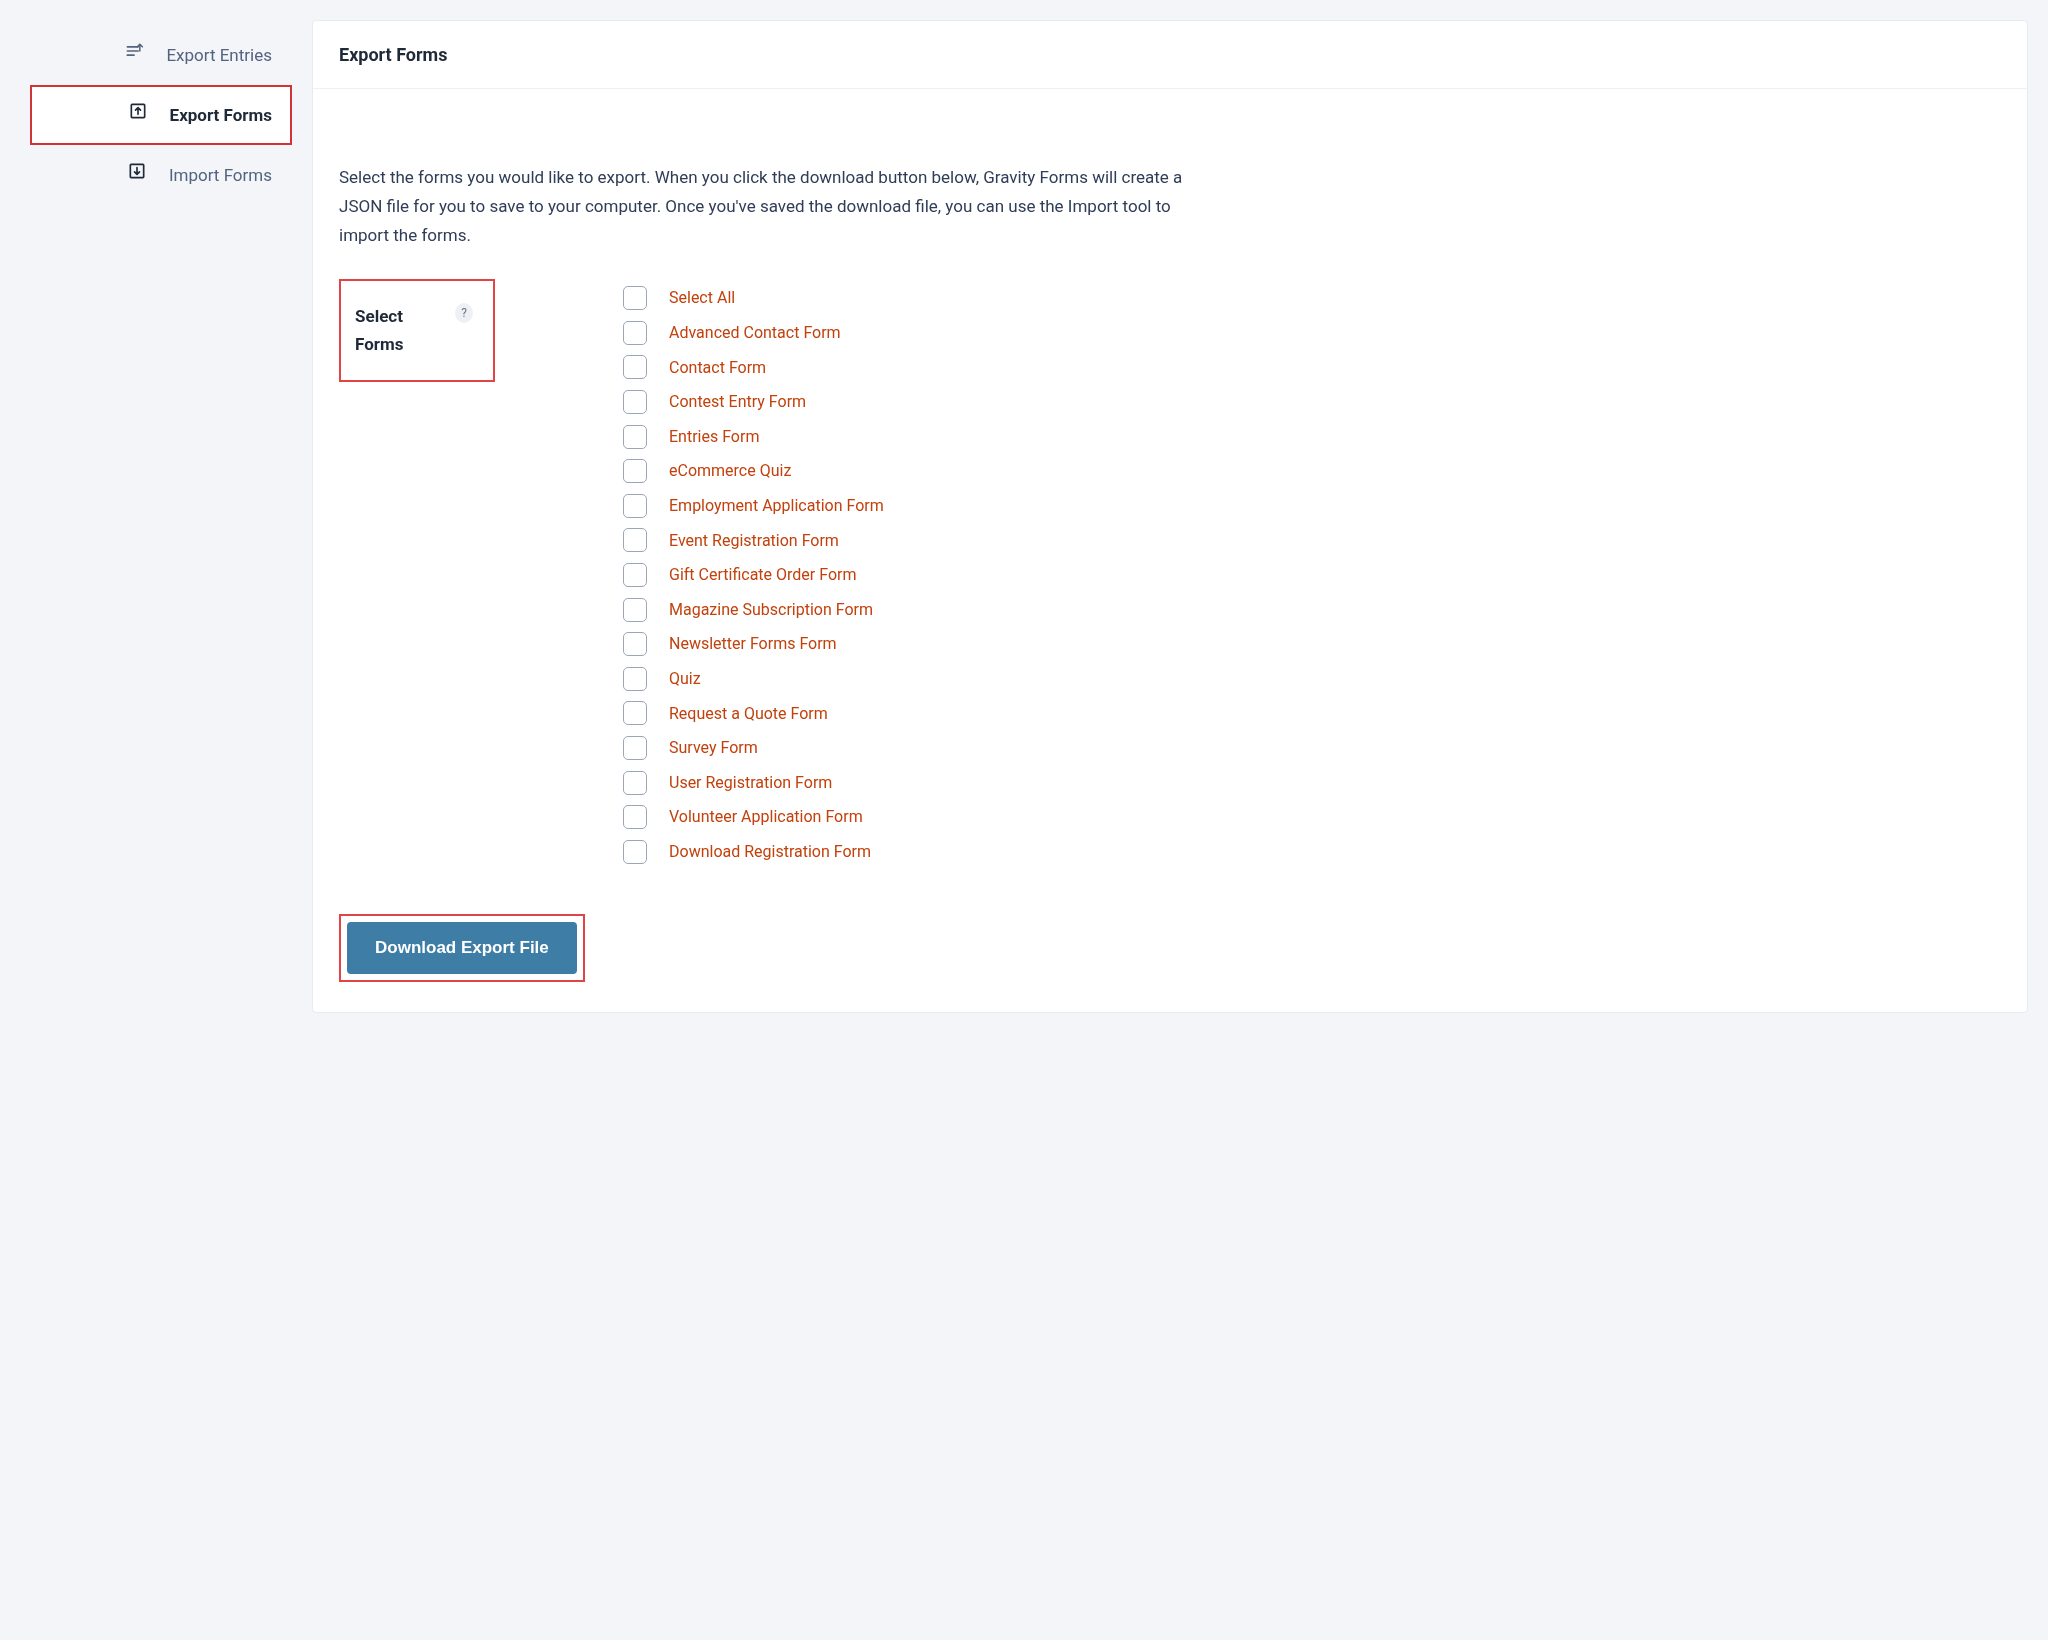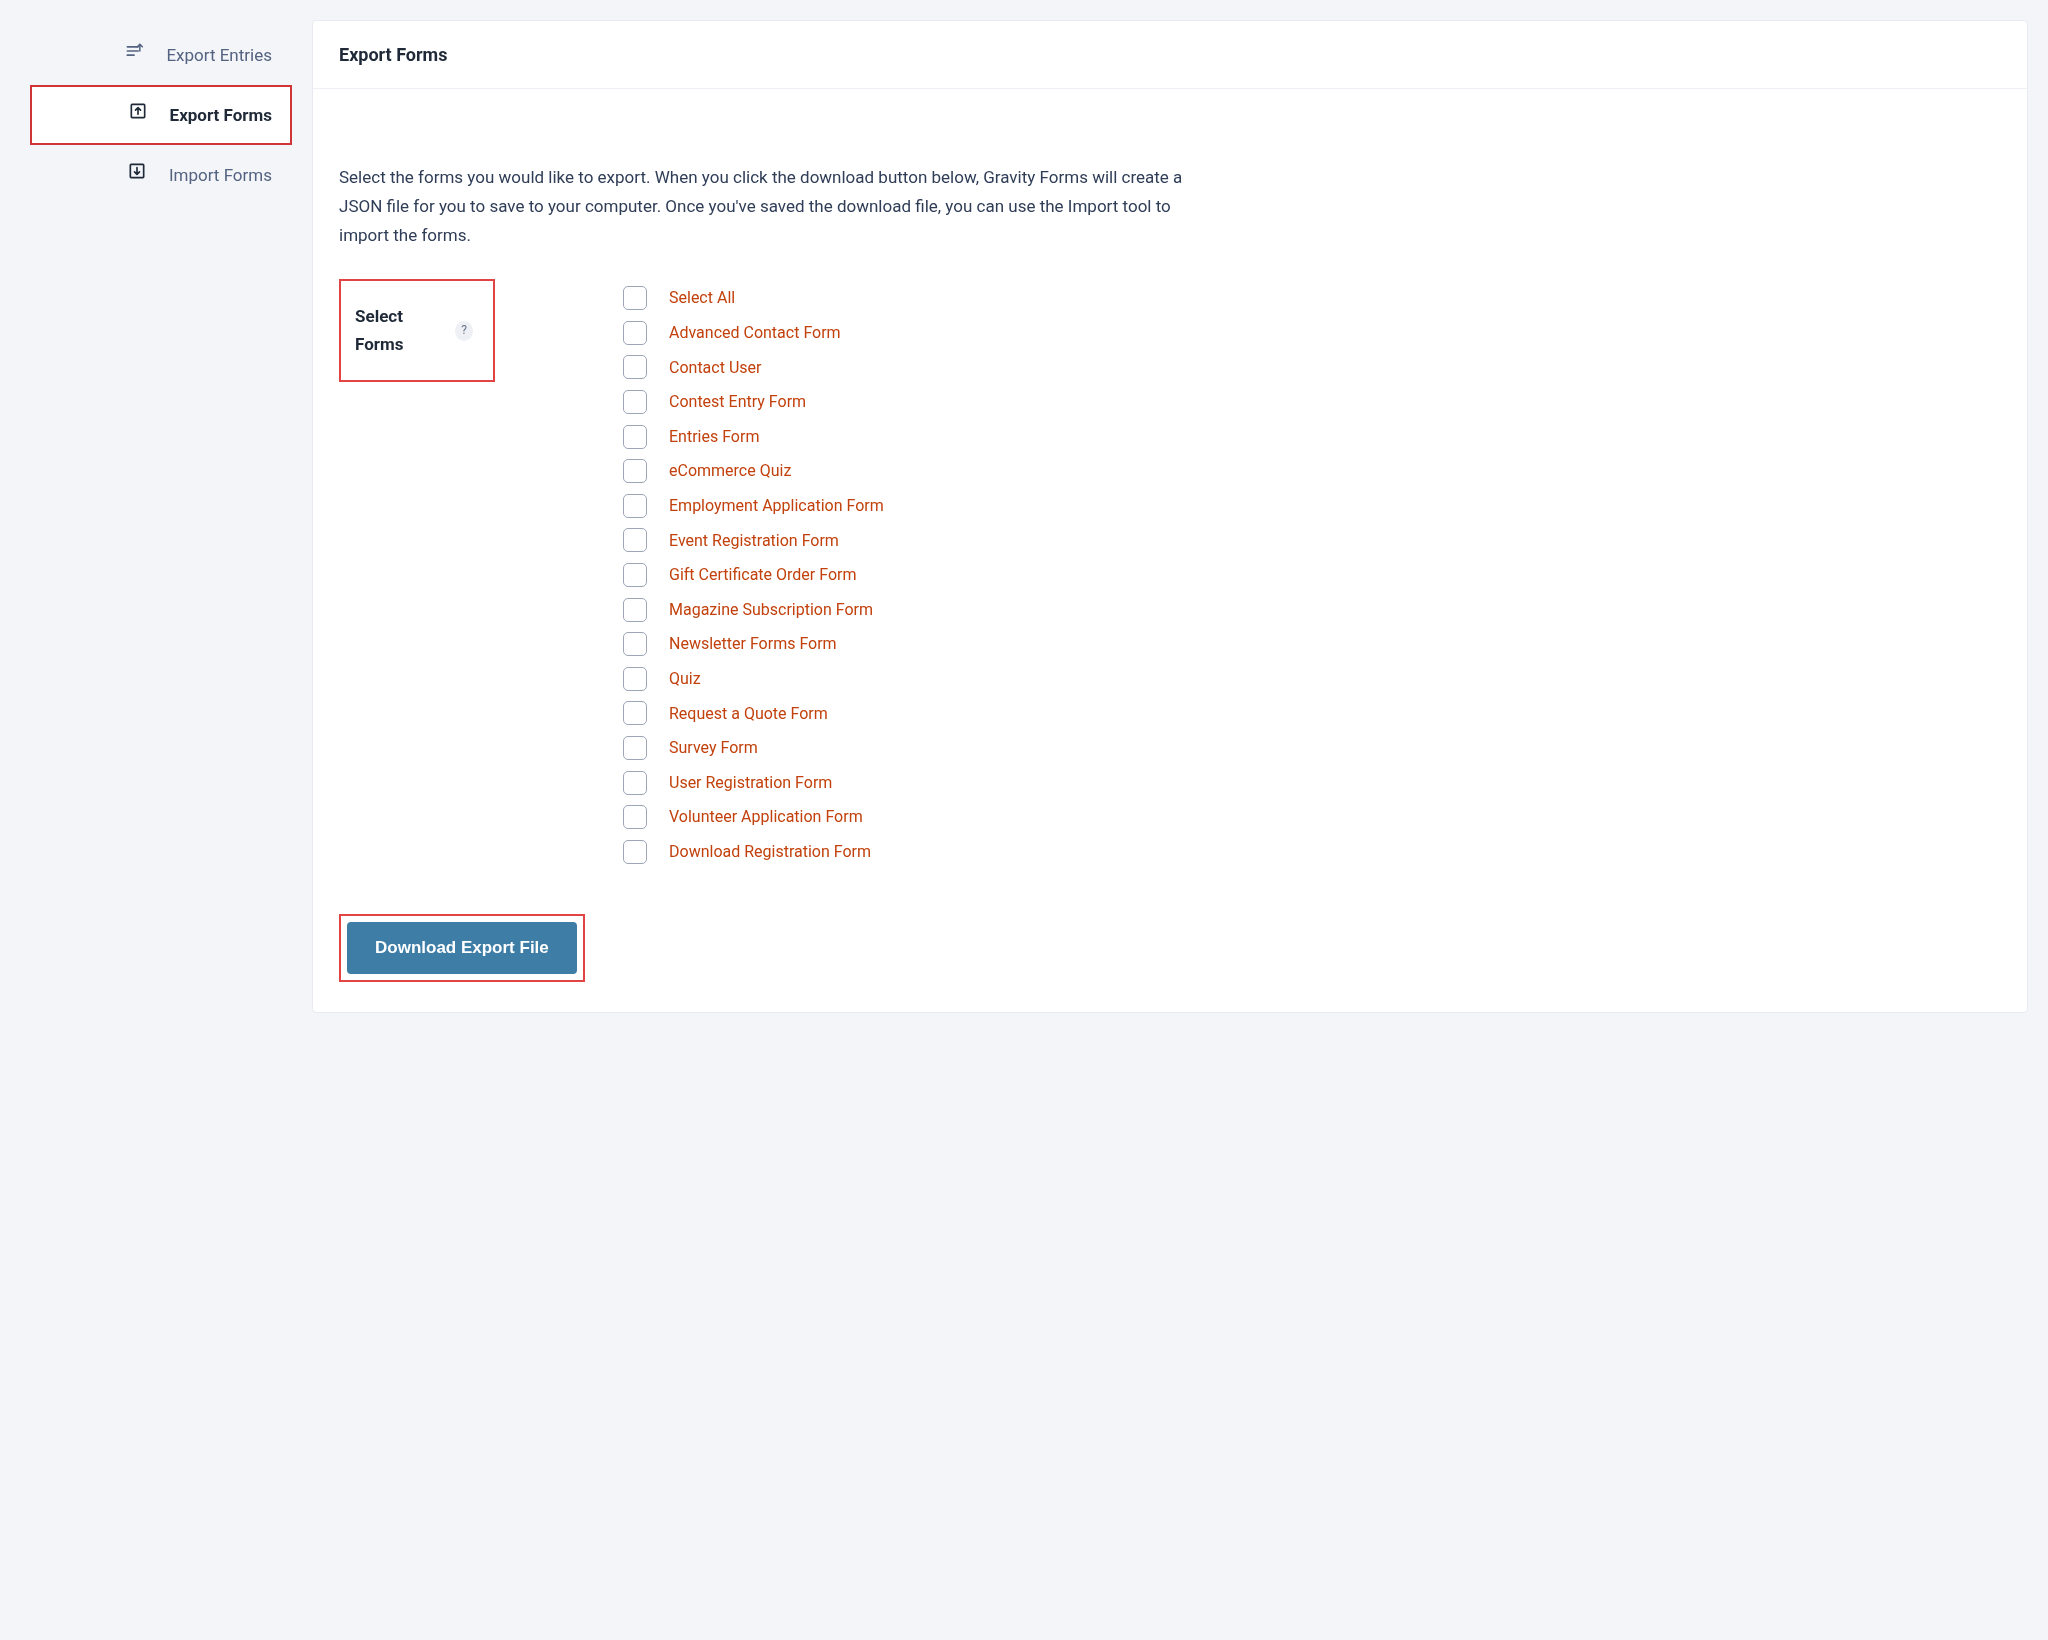--- a/index.html
+++ b/index.html
@@ -73,21 +73,21 @@
   .field-row {
     display: flex;
     gap: 20px;
     align-items: flex-start;
   }
   .field-label-box {
     border: 2px solid #e24446;
     padding: 22px 20px 22px 14px;
     width: 156px;
     display: flex;
-    align-items: center;
+    align-items: flex-start;
     gap: 10px;
   }
   .field-label-box .label-text {
     font-weight: 700;
     font-size: 17px;
     color: #1f2937;
   }
   .help-icon {
     width: 20px;
     height: 20px;
@@ -196,21 +196,21 @@
           <div class="cb-row">
             <input type="checkbox" id="cb-all" style="">
             <label for="cb-all">Select All</label>
           </div>
           <div class="cb-row">
               <input type="checkbox" id="cb0" style="">
               <label for="cb0">Advanced Contact Form</label>
             </div>
           <div class="cb-row">
               <input type="checkbox" id="cb1" style="">
-              <label for="cb1">Contact User</label>
+              <label for="cb1">Contact Form</label>
             </div>
           <div class="cb-row">
               <input type="checkbox" id="cb2" style="">
               <label for="cb2">Contest Entry Form</label>
             </div>
           <div class="cb-row">
               <input type="checkbox" id="cb3" style="">
               <label for="cb3">Entries Form</label>
             </div>
           <div class="cb-row">

